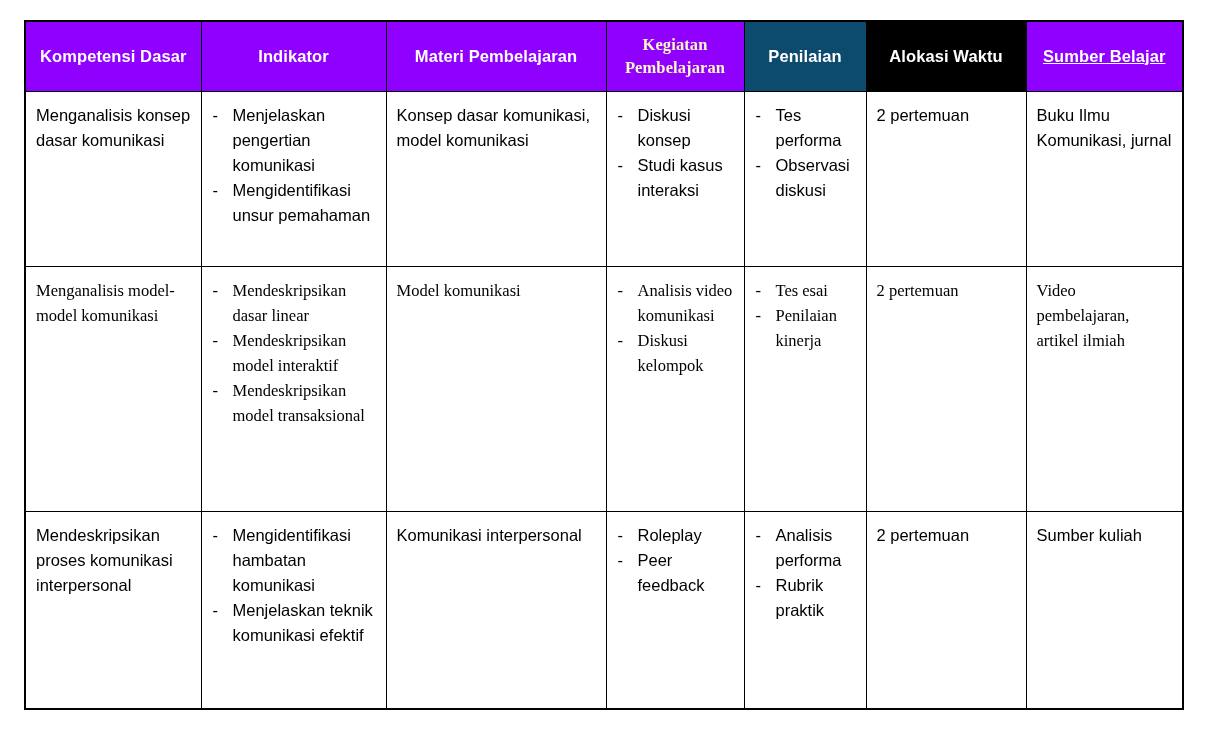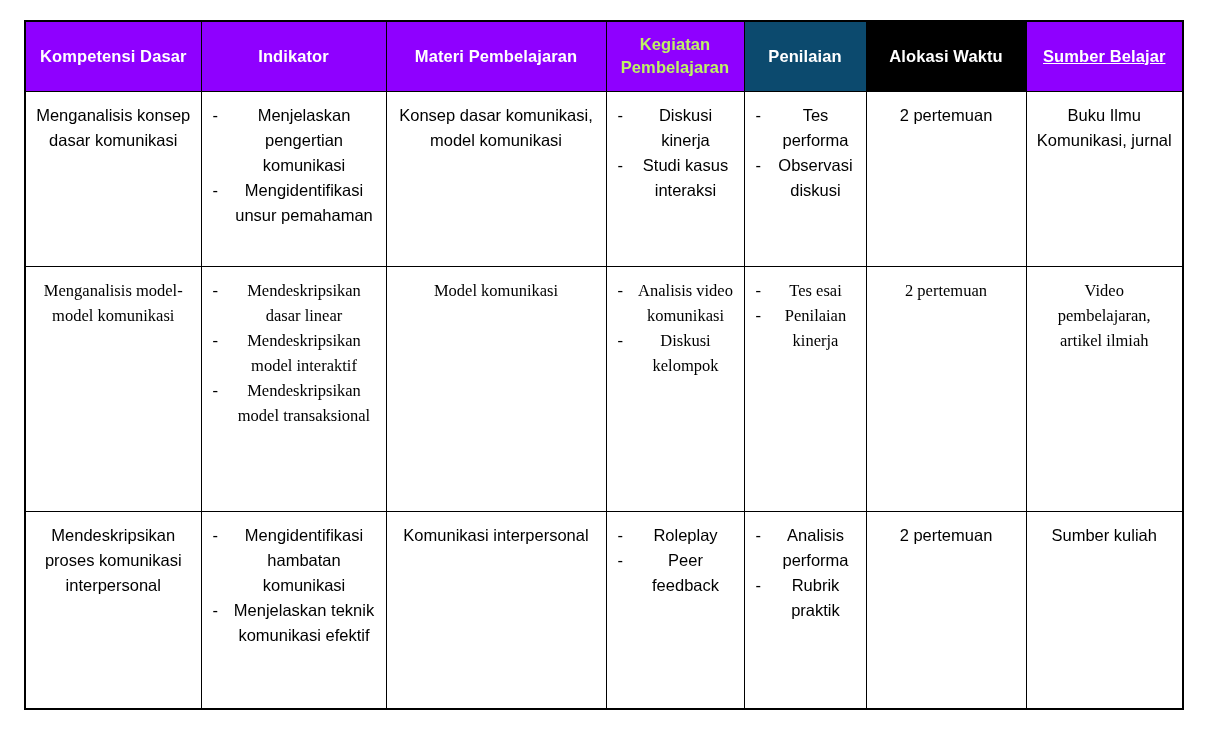--- a/index.html
+++ b/index.html
@@ -33,21 +33,20 @@
     height: 688px;
     border-collapse: collapse;
     table-layout: fixed;
     border: 2px solid #000000;
   }
   table.syllabus th,
   table.syllabus td {
     border: 1px solid #000000;
     vertical-align: top;
     padding: 0;
-    text-align: center;
   }
   table.syllabus thead th {
     background: #8F00FF;
     color: #ffffff;
     font-weight: bold;
     font-size: 16.5px;
     text-align: center;
     vertical-align: middle;
     line-height: 1.42;
     padding: 8px 6px;
@@ -106,21 +105,21 @@
           <col class="c4">
           <col class="c5">
           <col class="c6">
           <col class="c7">
       </colgroup>
       <thead>
         <tr>
           <th style="background: rgb(143, 0, 255); color: rgb(255, 255, 255);">Kompetensi Dasar</th>
           <th style="background: rgb(143, 0, 255); color: rgb(255, 255, 255); margin-top: 9px;">Indikator</th>
           <th style="background: rgb(143, 0, 255); color: rgb(255, 255, 255);">Materi Pembelajaran</th>
-          <th style="background: rgb(143, 0, 255); color: #bef264;">Kegiatan Pembelajaran</th>
+          <th style="background: rgb(143, 0, 255); color: #fef9c3; font-family: Liberation Serif, serif;">Kegiatan Pembelajaran</th>
           <th style="background: #0c4a6e; color: rgb(255, 255, 255);">Penilaian</th>
           <th style="background: #000000; color: rgb(255, 255, 255);">Alokasi Waktu</th>
           <th style="background: rgb(143, 0, 255); color: rgb(255, 255, 255); text-decoration: underline;">Sumber Belajar</th>
         </tr>
       </thead>
       <tbody>
         <tr class="row-1">
           <td>
             <div class="cell-inner plain-text">Menganalisis konsep dasar komunikasi</div>
           </td>
@@ -131,21 +130,21 @@
                   <li><span class="dash">-</span><span>Mengidentifikasi unsur pemahaman</span></li>
                 </ul>
             </div>
           </td>
           <td>
             <div class="cell-inner plain-text">Konsep dasar komunikasi, model komunikasi</div>
           </td>
           <td>
             <div class="cell-inner">
               <ul class="dashlist">
-                  <li><span class="dash">-</span><span>Diskusi kinerja</span></li>
+                  <li><span class="dash">-</span><span>Diskusi konsep</span></li>
                   <li><span class="dash">-</span><span>Studi kasus interaksi</span></li>
                 </ul>
             </div>
           </td>
           <td>
             <div class="cell-inner">
               <ul class="dashlist">
                   <li><span class="dash">-</span><span>Tes performa</span></li>
                   <li><span class="dash">-</span><span>Observasi diskusi</span></li>
                 </ul>

